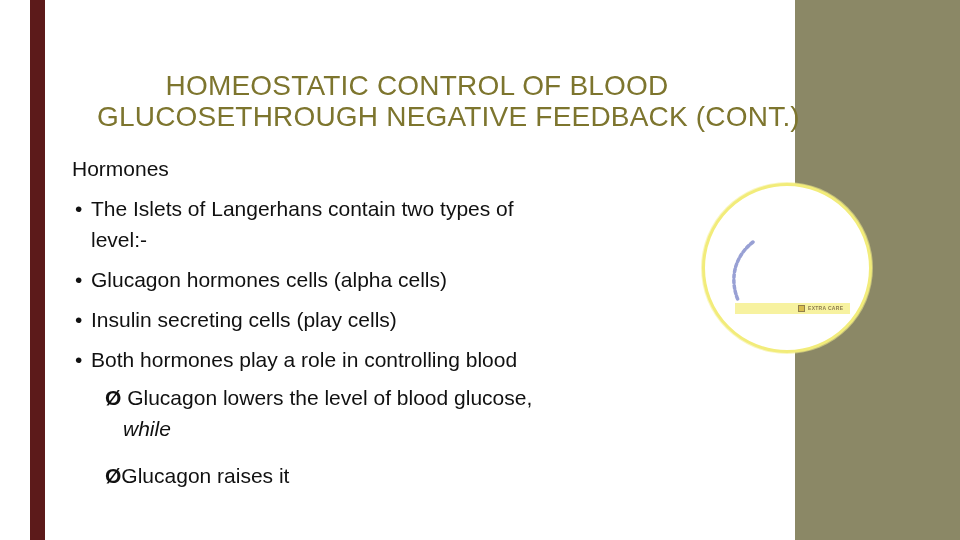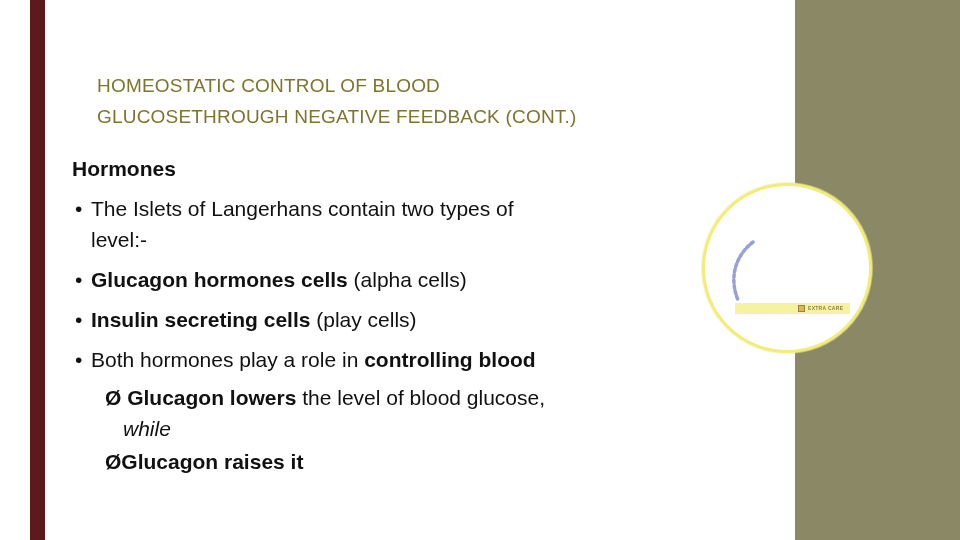--- a/index.html
+++ b/index.html
@@ -1,35 +1,35 @@
 <!DOCTYPE html>
 <html><head>
 <meta charset="utf-8">
 <style>
   html,body{margin:0;padding:0;}
   body{width:960px;height:540px;background:#ffffff;overflow:hidden;position:relative;
        font-family:"Liberation Sans","DejaVu Sans",sans-serif;}
   .accent-bar{position:absolute;left:30px;top:0;width:15px;height:540px;background:#5c1a1a;}
   .side-band{position:absolute;left:795px;top:0;width:165px;height:540px;background:#8b8866;}
-  .title{position:absolute;left:97px;top:70px;width:640px;font-size:19px;line-height:31px;
-         color:#7d752e;font-weight:400;letter-spacing:0.2px;}
+  .title{position:absolute;left:97px;top:70px;width:640px;font-size:28px;line-height:31px;
+         color:#7d752e;font-weight:400;letter-spacing:0.2px;text-align:center;}
   .title div{white-space:nowrap;}
   .bodytext{position:absolute;left:72px;top:153px;width:600px;color:#111111;font-size:21px;}
   .line{line-height:31px;white-space:nowrap;}
-  .line .b{font-weight:700;}
+  .line .b{font-weight:400;}
   .line.heading{font-weight:700;}
   .line.bullet{display:flex;}
   .line.bullet .marker{width:19px;padding-left:3px;box-sizing:border-box;flex:0 0 19px;}
   .line.cont{padding-left:19px;}
   .line.sub{padding-left:33px;}
   .line.sub .marker{font-weight:700;}
   .line.subcont{padding-left:51px;font-style:italic;}
   .gap10{margin-top:9px;}
   .gap7{margin-top:7px;}
-  .gap2{margin-top:2px;}
+  .gap2{margin-top:16px;}
   .photo-circle{position:absolute;left:702px;top:183px;width:170px;height:170px;border-radius:50%;
          background:#ffffff;border:3px solid #f2ec7a;box-sizing:border-box;
          box-shadow:0 0 0 1px rgba(244,238,140,0.55);}
   .wm-arc{position:absolute;left:18px;top:52px;width:36px;height:66px;}
   .wm-bar{position:absolute;left:30px;top:117px;width:115px;height:11px;background:#f7f2a0;}
   .wm-logo{position:absolute;left:63px;top:2px;width:7px;height:7px;background:#d8bd4e;
            border:1px solid #93804a;box-sizing:border-box;}
   .wm-label{position:absolute;left:73px;top:2px;font-size:5px;line-height:7px;color:#8d7c4d;
             letter-spacing:0.3px;font-weight:700;white-space:nowrap;}
 </style>

